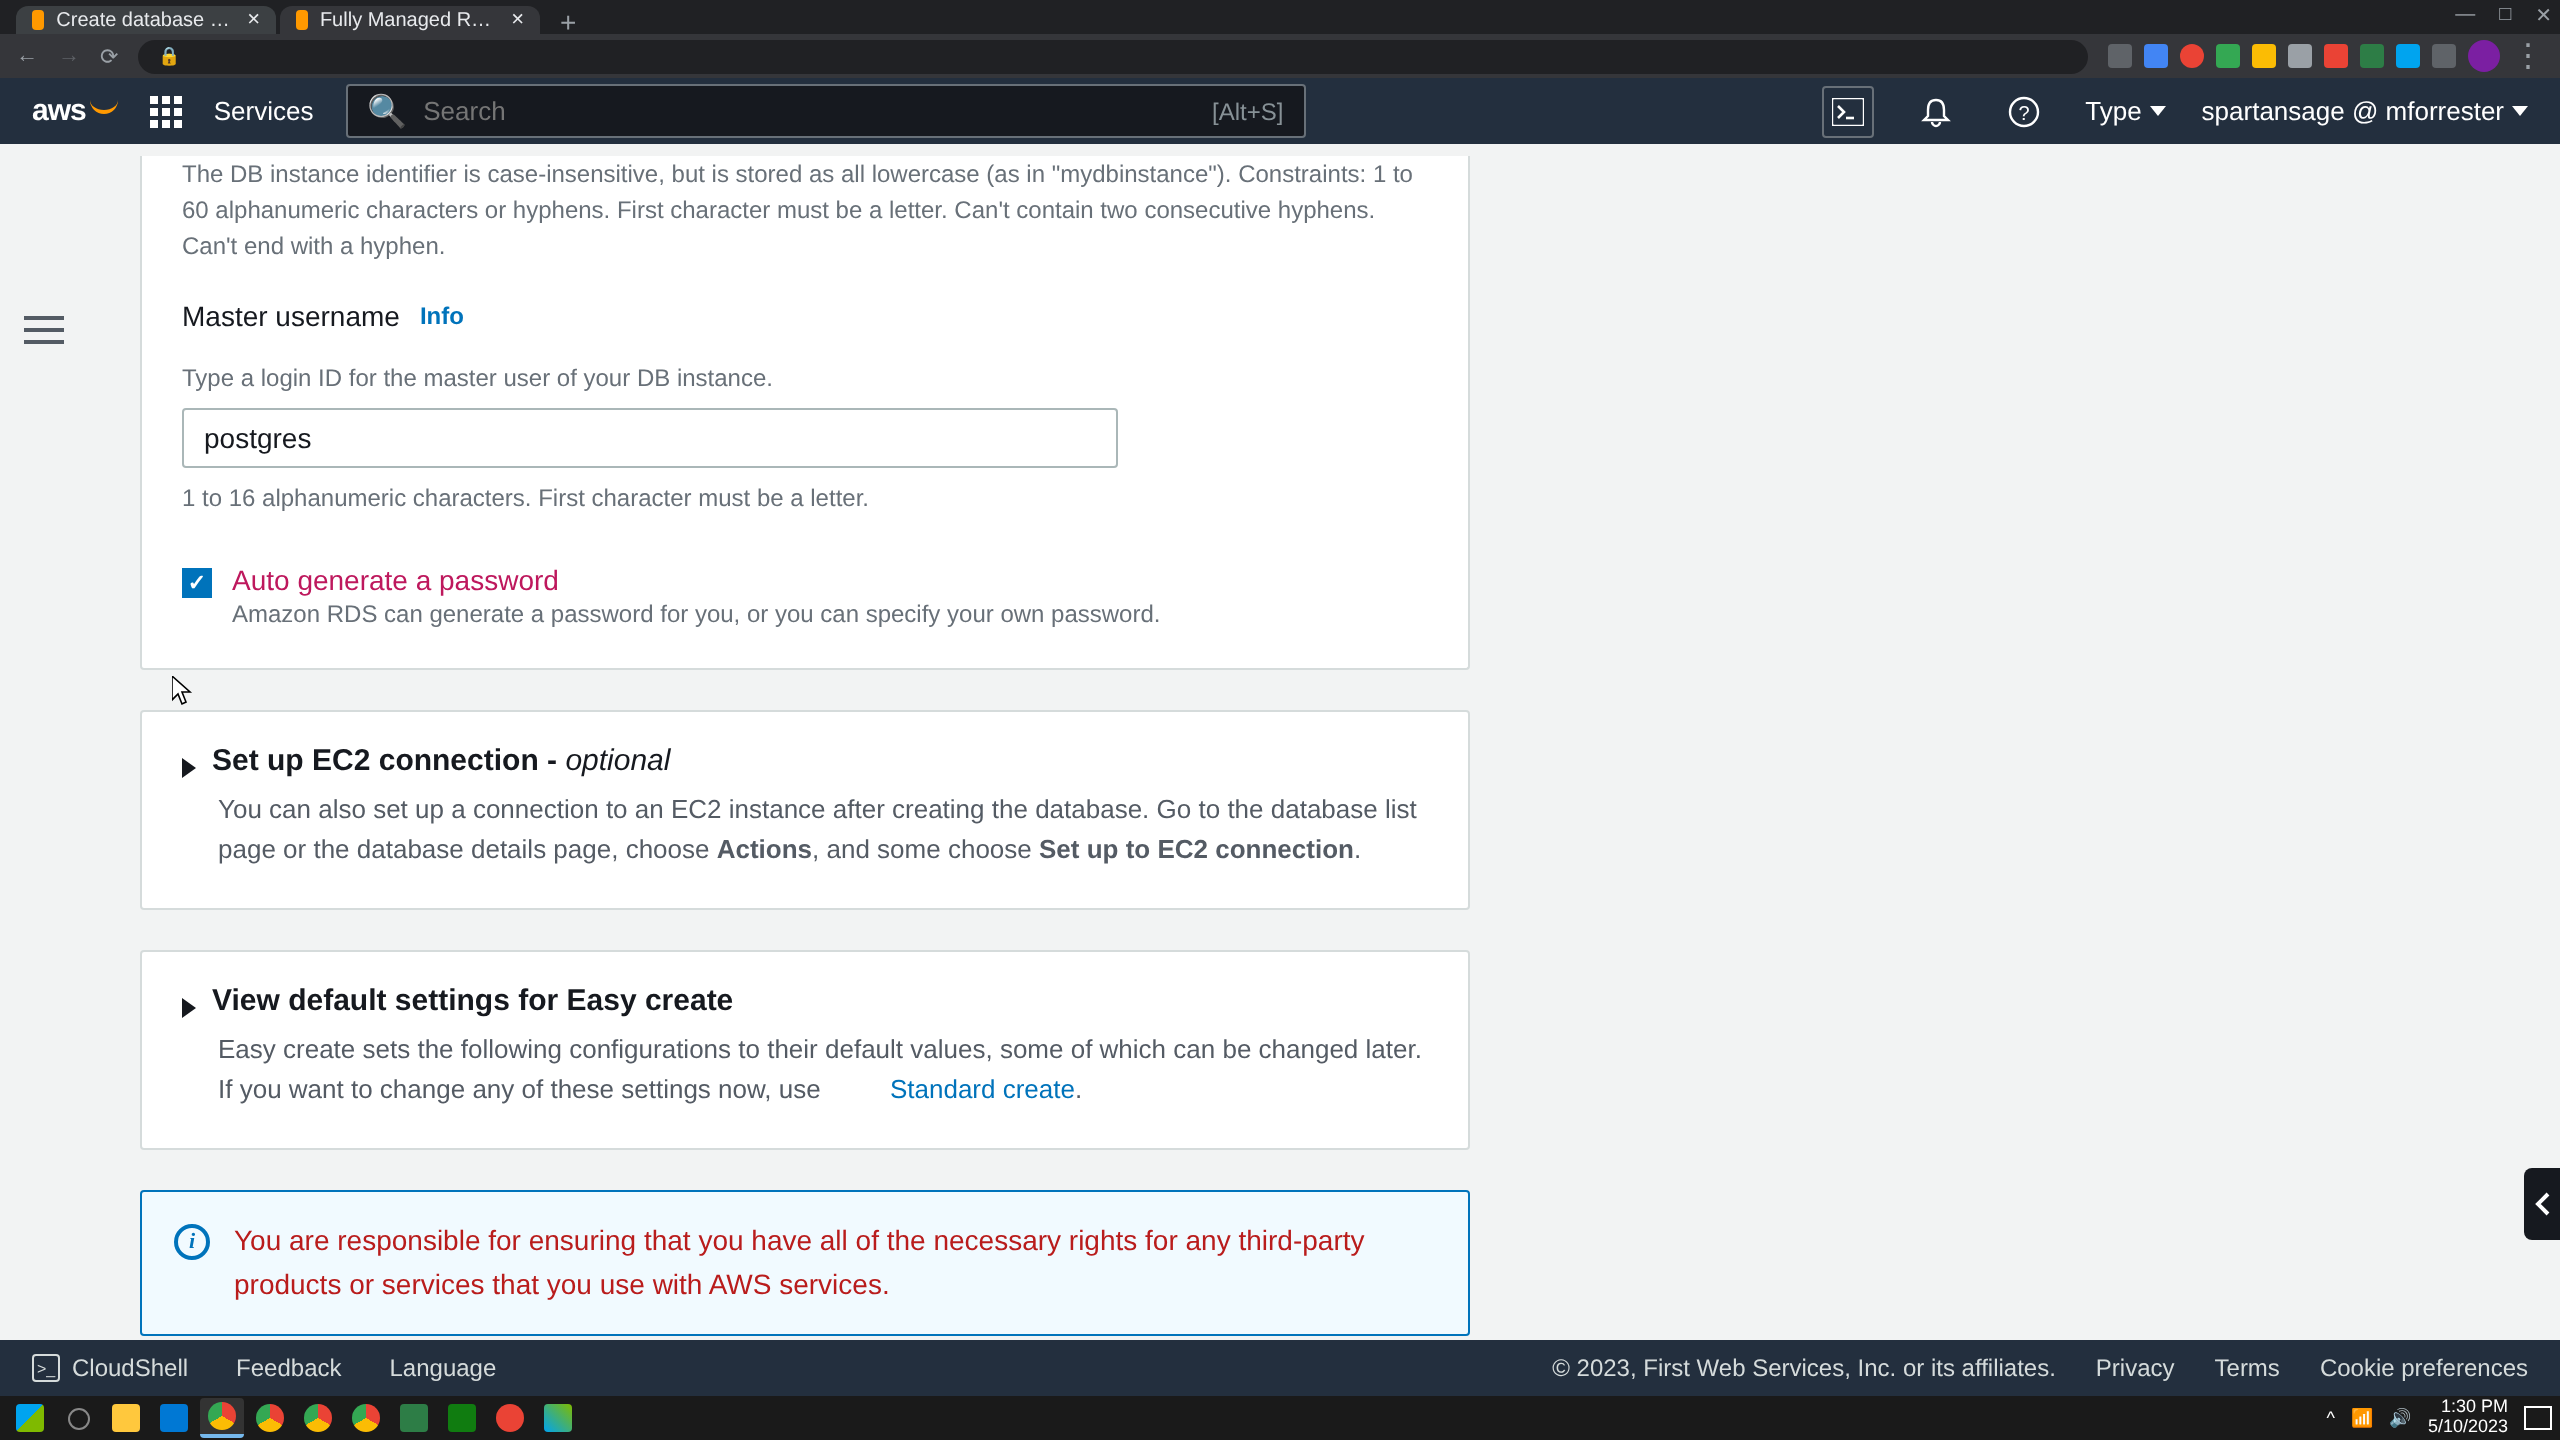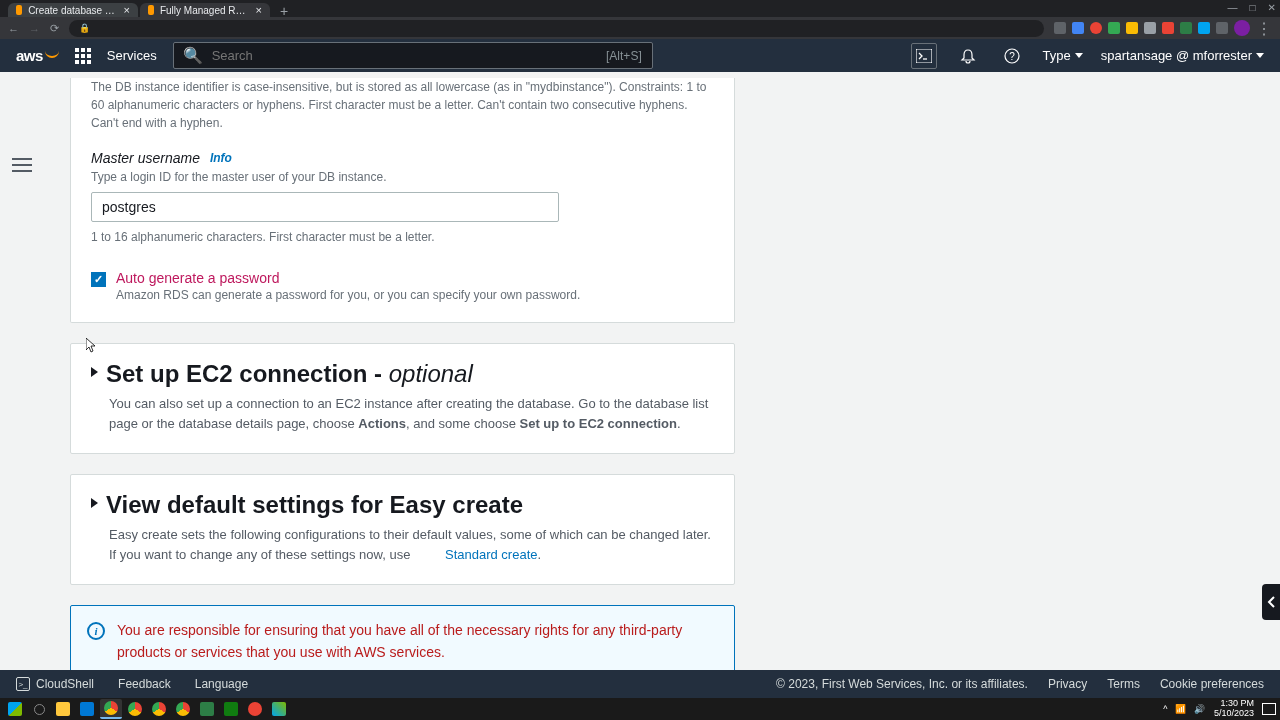--- a/index.html
+++ b/index.html
@@ -44,33 +44,33 @@
 
 .main-area { background: #f2f3f3; height: calc(720px - 17px - 22px - 33px - 28px - 22px); overflow-y: auto; padding: 0 0 20px 0; position: relative; }
 .content-column { margin-left: 70px; width: 665px; }
 
 .panel { background: #fff; border: 1px solid #d5dbdb; border-radius: 2px; margin-bottom: 20px; padding: 16px 20px 20px 20px; }
 .panel.no-top { border-top: none; border-radius: 0 0 2px 2px; padding-top: 0; }
 
 .db-input { width: 468px; height: 30px; border: 1px solid #aab7b8; border-radius: 2px; padding: 0 10px; font-size: 14px; color: #16191f; }
 .help-text { font-size: 12px; color: #687078; line-height: 1.5; margin-top: 6px; }
 
-.field-label { font-size: 14px; color: #16191f; font-weight: 400; margin-top: 18px; margin-bottom: 4px; display: flex; align-items: center; gap: 10px; font-style: italic; }
+.field-label { font-size: 14px; color: #16191f; font-weight: 400; margin-top: 18px; margin-bottom: 16px; display: flex; align-items: center; gap: 10px; }
 .info-link { color: #0073bb; font-size: 12px; font-weight: 700; cursor: pointer; }
 .label-desc { font-size: 12px; color: #687078; margin-bottom: 8px; }
 
 .checkbox-row { display: flex; align-items: flex-start; gap: 10px; margin-top: 24px; }
 .checkbox { width: 15px; height: 15px; border: 1px solid #0073bb; background: #0073bb; display: flex; align-items: center; justify-content: center; margin-top: 2px; }
 .checkmark { color: #fff; font-size: 11px; font-weight: 700; }
 .checkbox-label { font-size: 14px; color: #be185d; }
 .checkbox-desc { font-size: 12px; color: #687078; margin-top: 2px; }
 
 .expand-header { display: flex; align-items: flex-start; gap: 8px; cursor: pointer; }
 .expand-caret { width: 0; height: 0; border-top: 5px solid transparent; border-bottom: 5px solid transparent; border-left: 7px solid #16191f; margin-top: 7px; }
-.expand-title { font-size: 24px; font-weight: 700; color: #16191f; }
+.expand-title { font-size: 15px; font-weight: 700; color: #16191f; }
 .expand-title .optional { font-style: italic; font-weight: 400; }
 .expand-desc { font-size: 13px; color: #545b64; line-height: 1.5; margin-top: 6px; margin-left: 18px; }
 .expand-desc b { font-weight: 700; }
 .link-inline { color: #0073bb; cursor: pointer; margin-left: 31px; }
 
 .info-box { border: 1px solid #0073bb; background: #f1faff; border-radius: 2px; padding: 14px 16px; display: flex; gap: 12px; margin-bottom: 20px; }
 .info-icon-circle { width: 18px; height: 18px; border: 2px solid #0073bb; border-radius: 50%; display: flex; align-items: center; justify-content: center; color: #0073bb; font-size: 11px; font-weight: 700; font-family: Georgia, serif; font-style: italic; flex-shrink: 0; margin-top: 2px; }
 .info-text { font-size: 14px; color: #b91c1c; line-height: 1.55; }
 
 

